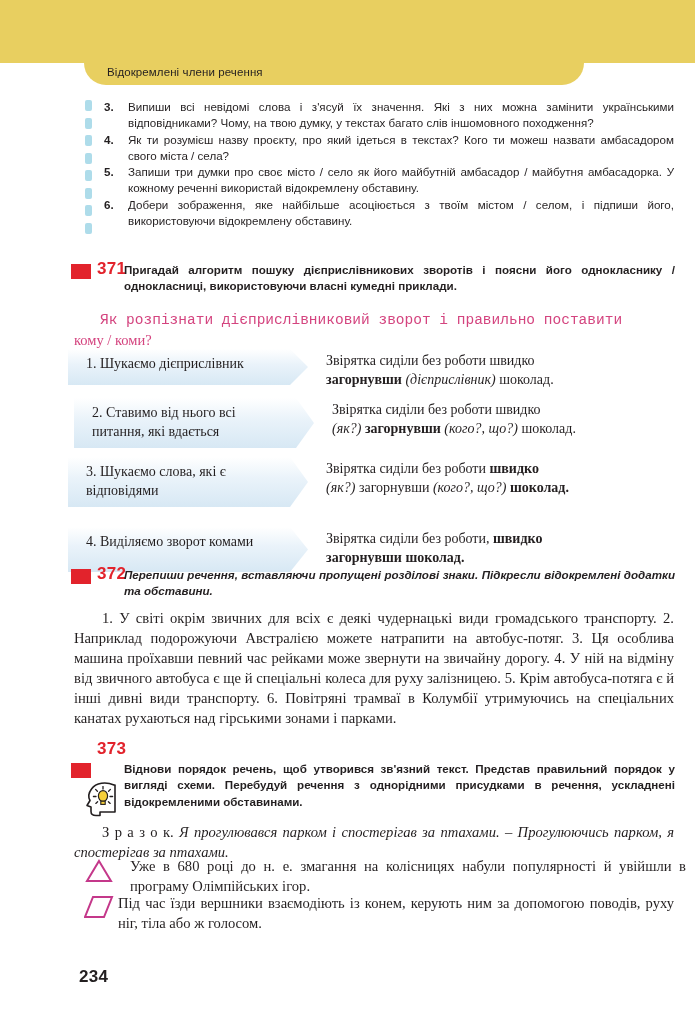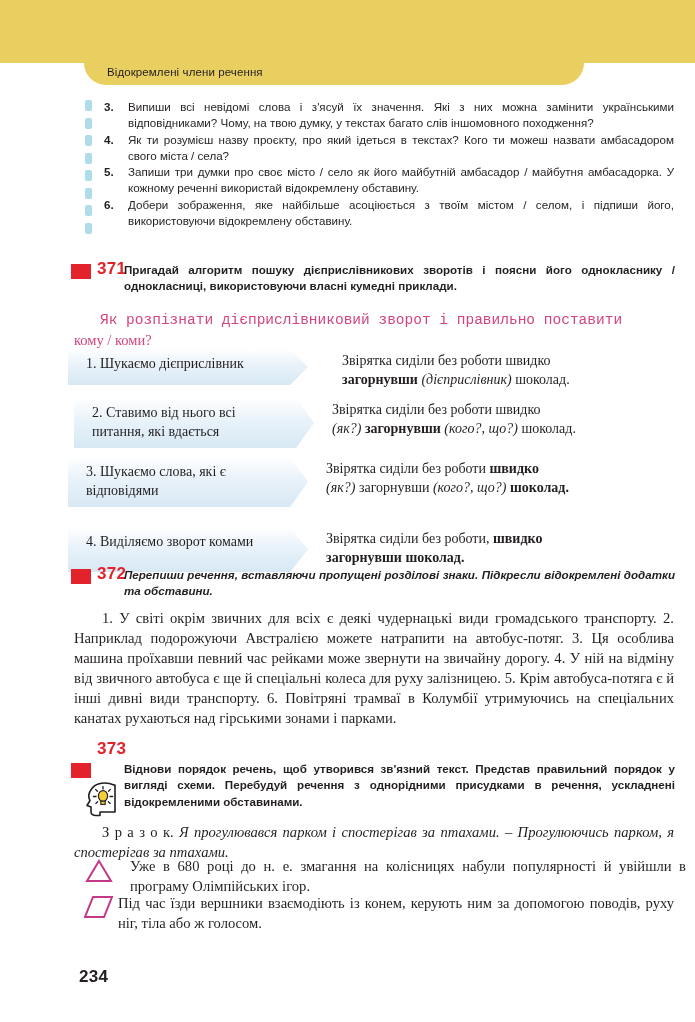--- a/index.html
+++ b/index.html
@@ -242,21 +242,21 @@
 <div class="ex-num" style="left:97px; top:259px;">371</div>
 <div class="ex-body" style="left:124px; top:262px; width:551px;">Пригадай алгоритм пошуку дієприслівникових зворотів і поясни його од­нокласнику / однокласниці, використовуючи власні кумедні приклади.</div>
 
 <div id="q371">
   <span class="ind">Як розпізнати дієприслівниковий зворот і правильно поставити</span><br>
   <span>кому / коми?</span>
 </div>
 
 <div id="algo">
 
-  <div class="algo-row" style="margin-bottom:9px;gap:16px;">
+  <div class="algo-row" style="margin-bottom:9px;">
     <div class="arrow-box">
       <span>1. Шукаємо дієприслівник</span>
     </div>
     <div class="algo-text">
       <span>Звірятка сиділи без роботи швидко</span><br>
       <span><b>загорнувши</b> <i>(дієприслівник)</i> шоколад.</span>
     </div>
   </div>
 
   <div class="algo-row" style="margin-bottom:9px;padding-left:6px;">

